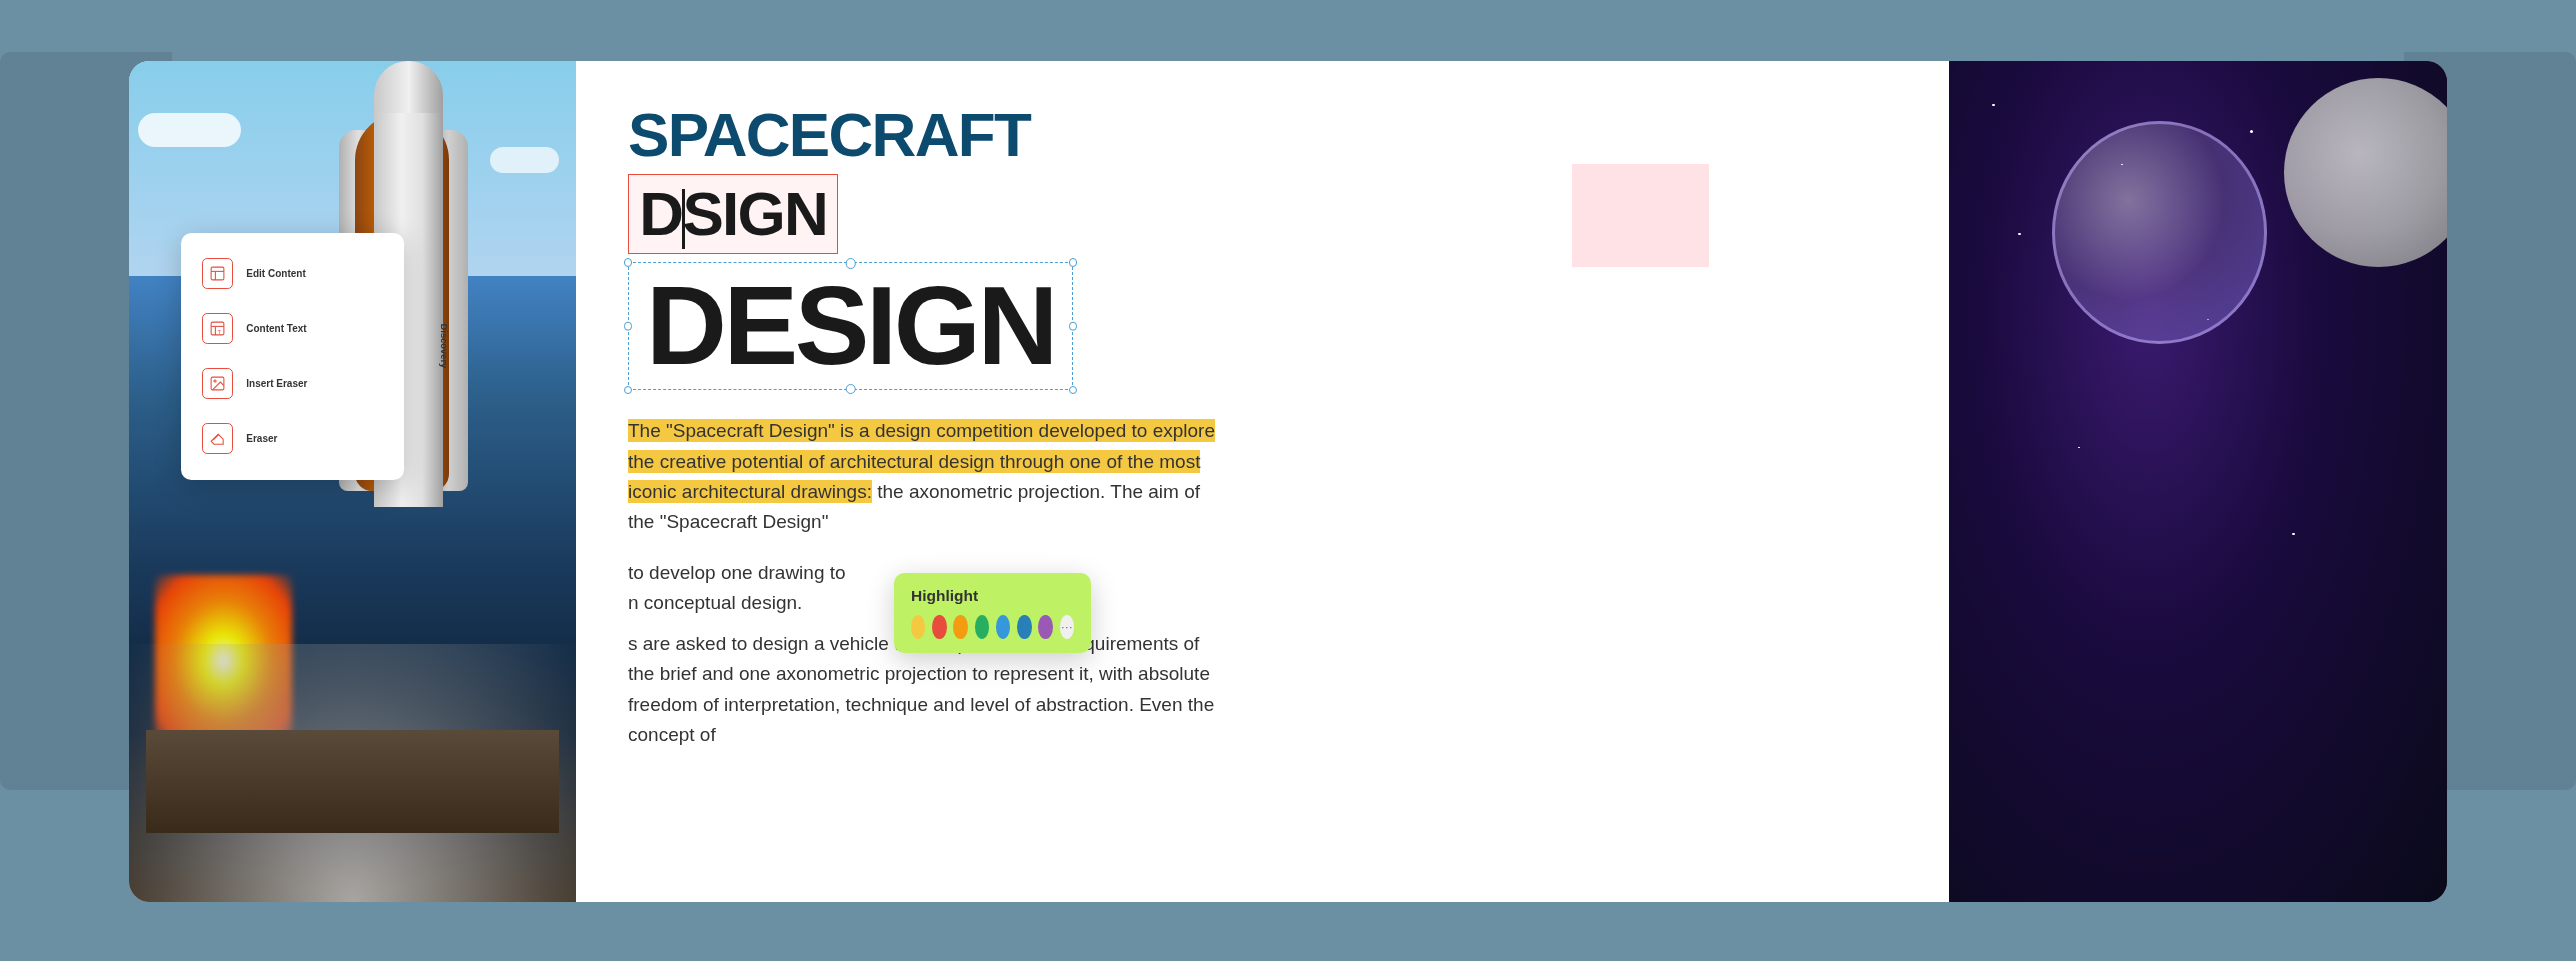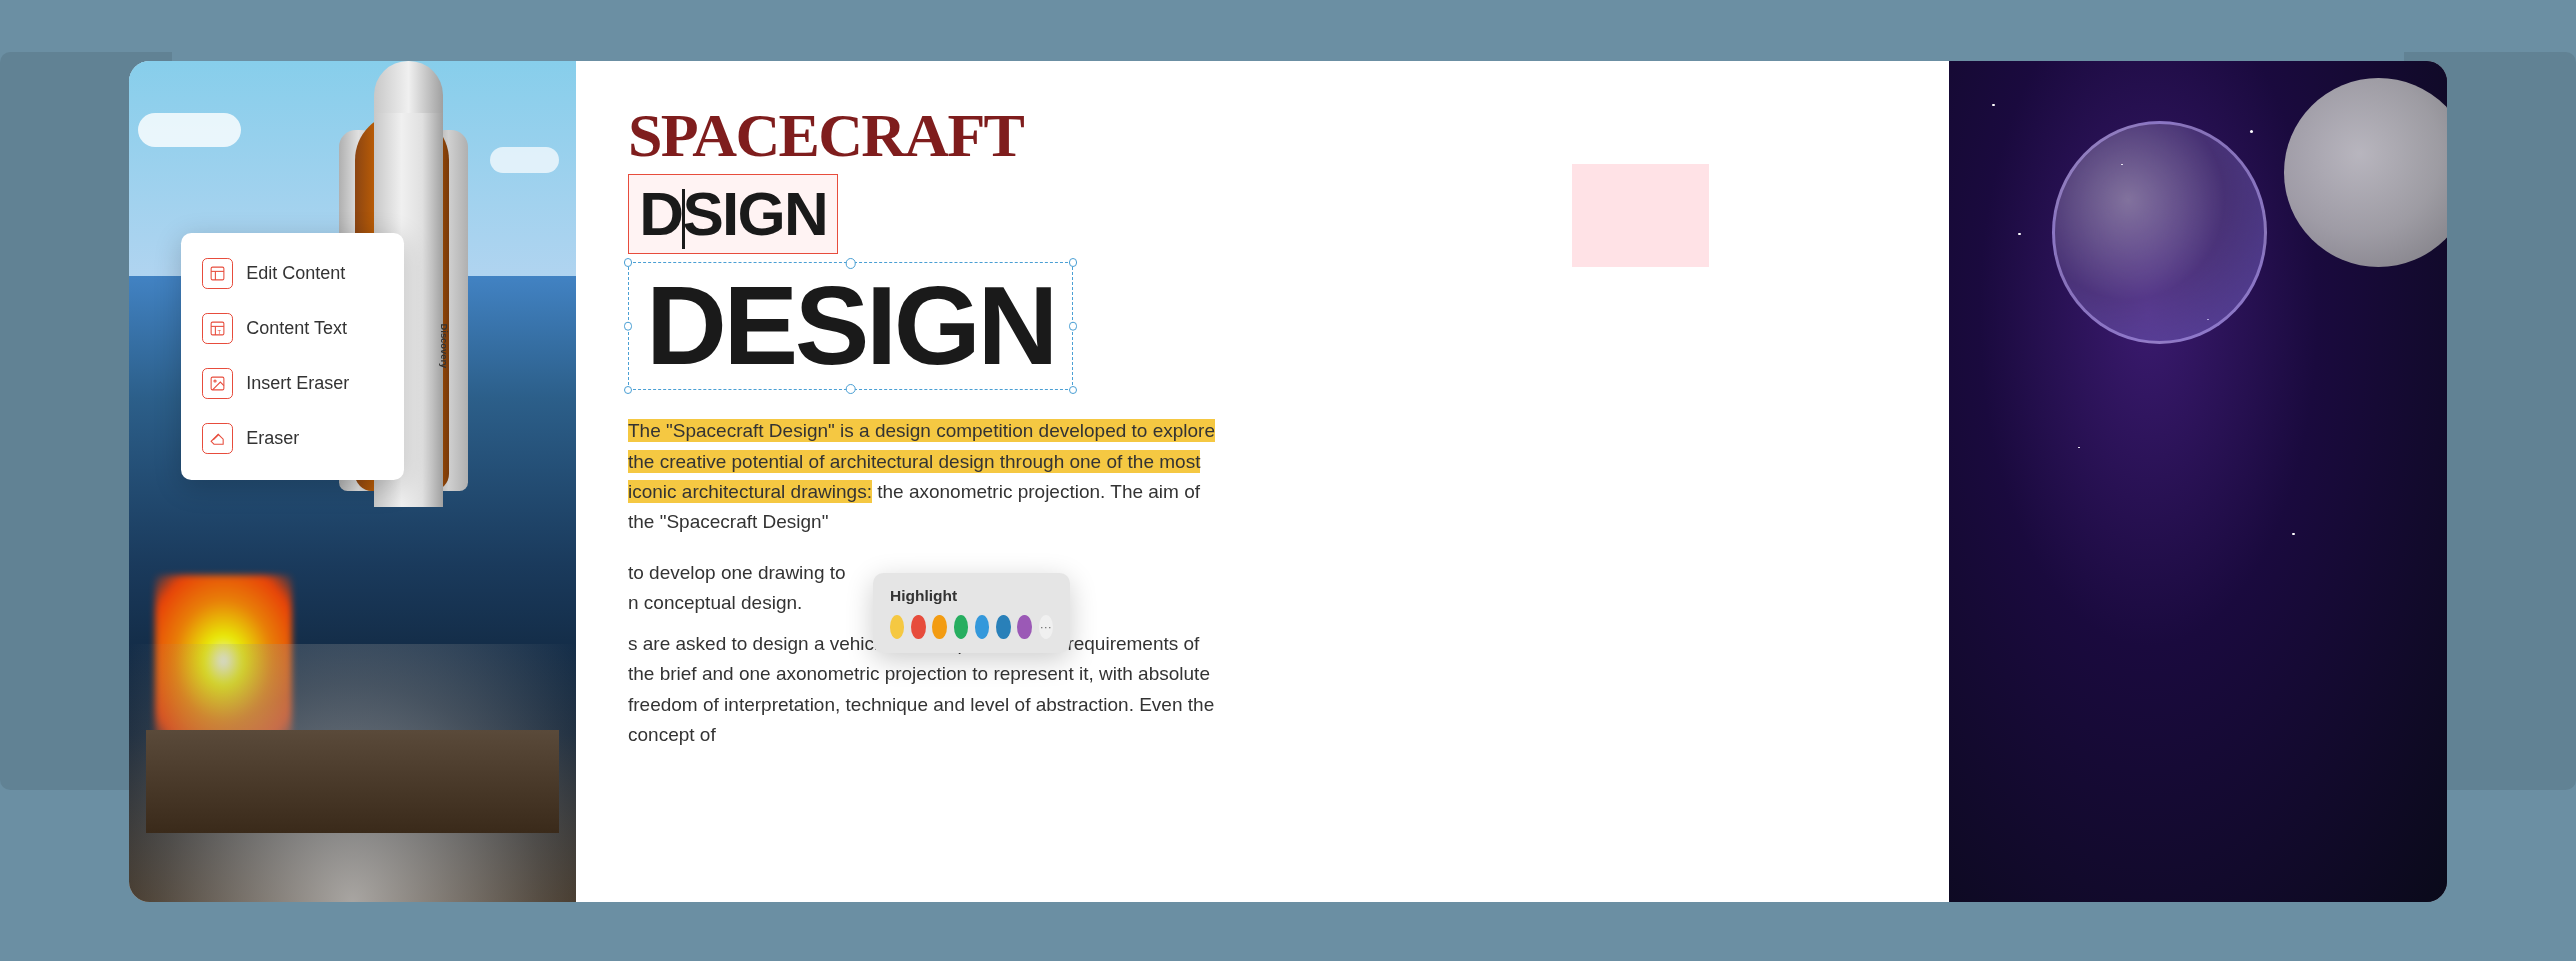--- a/index.html
+++ b/index.html
@@ -205,40 +205,39 @@
 
     .menu-icon svg {
       width: 17px;
       height: 17px;
       stroke: #e74c3c;
       fill: none;
       stroke-width: 1.5;
     }
 
     .menu-label {
-      font-size: 18px;
+      font-size: 10px;
       color: #333;
-      font-weight: 400;
+      font-weight: 700;
     }
 
     
     .content-area {
       flex: 1;
       padding: 43px 52px;
       position: relative;
       background: white;
     }
 
     .page-title {
       font-size: 62px;
       font-weight: 900;
-      color: #7f1d1d;
+      color: #0c4a6e;
       line-height: 1;
       letter-spacing: -1.7px;
-      font-family: Liberation Serif, serif;
     }
 
     .title-row {
       display: flex;
       align-items: center;
       gap: 17px;
       margin-bottom: 8.6px;
     }
 
     .spell-check-box {
@@ -310,22 +309,22 @@
       font-weight: 900;
       color: #1a1a1a;
       letter-spacing: -3.4px;
       line-height: 1;
     }
 
     
     .highlight-popup {
       position: absolute;
       bottom: 249px;
-      left: 297px;
-      background: #e5e5e5;
+      left: 318px;
+      background: #bef264;
       border-radius: 10.3px;
       padding: 13.7px 17px;
       box-shadow: 0 6.9px 27.5px rgba(0,0,0,0.2);
       z-index: 200;
       width: 197px;
     }
 
     .highlight-popup-title {
       font-size: 15.5px;
       font-weight: 600;

